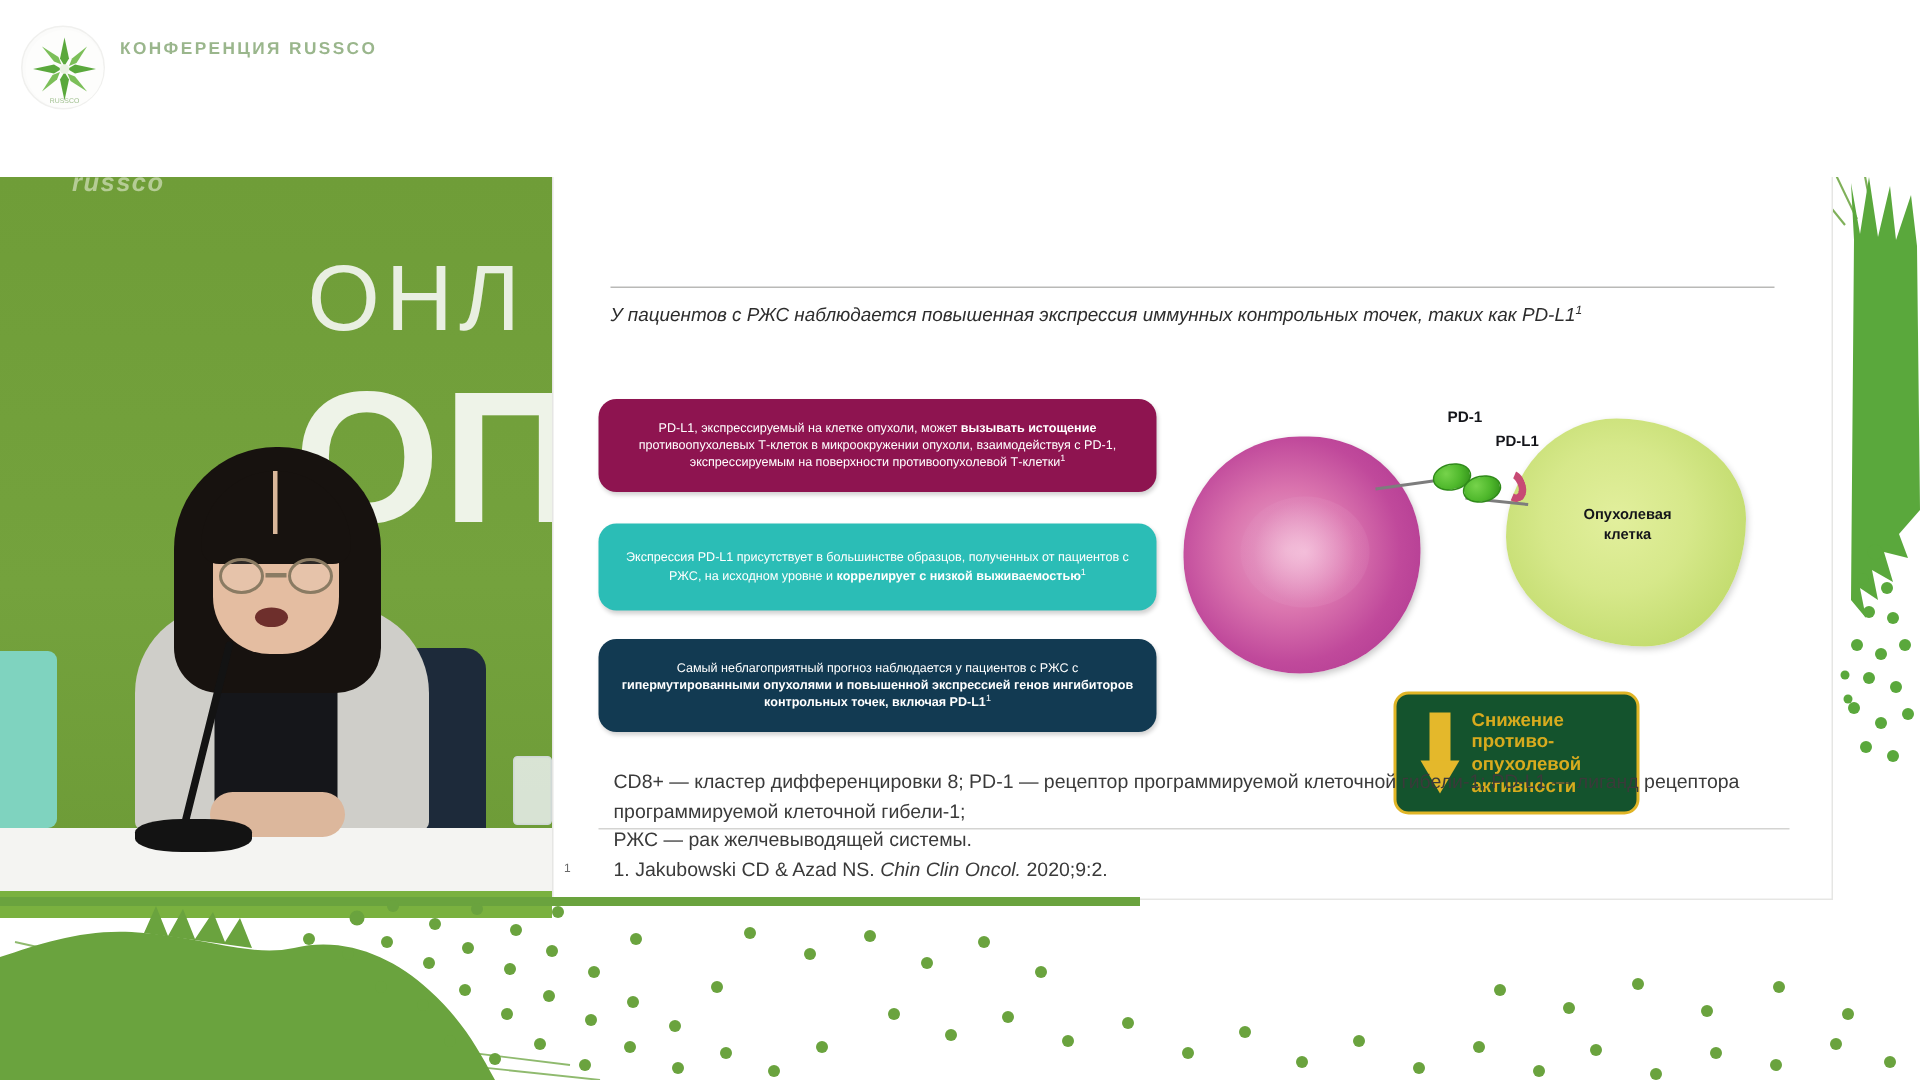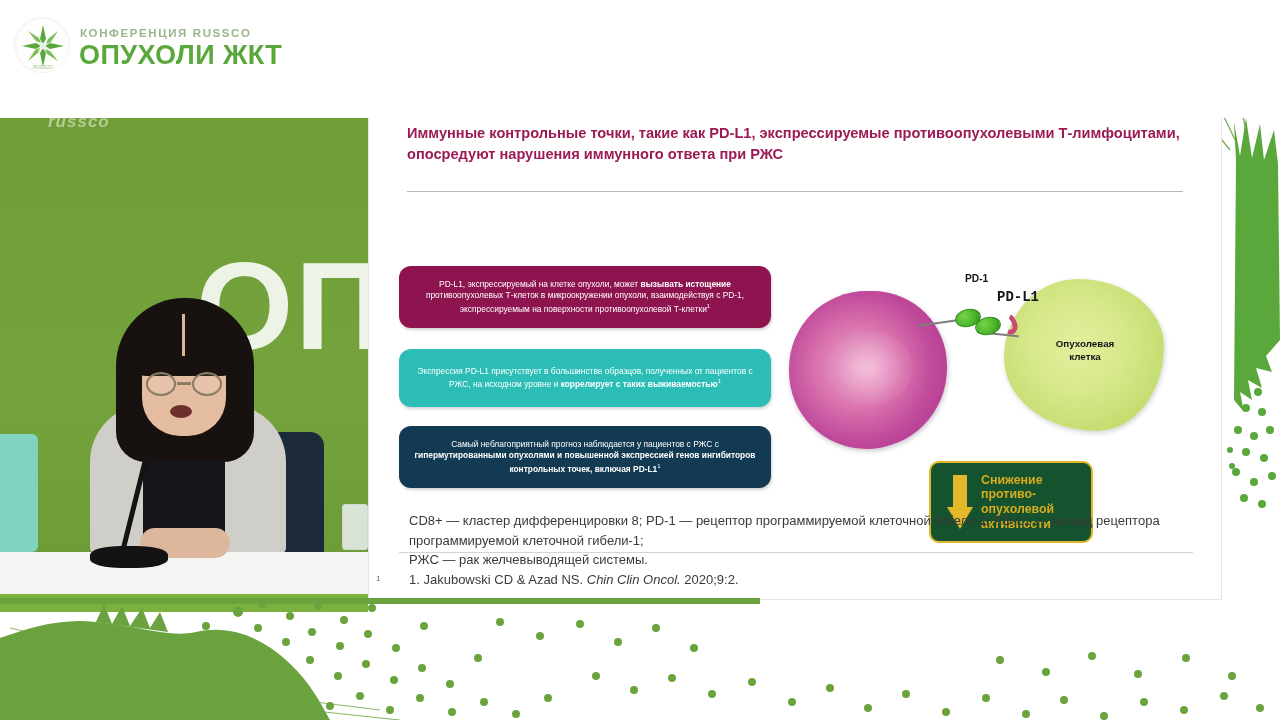--- a/index.html
+++ b/index.html
@@ -272,21 +272,21 @@
     border-top-color: transparent;
     border-radius: 50%;
     transform: rotate(-22deg);
   }
   .lab-pd1 {
     position: absolute; left: 160px; top: 12px;
     font-size: 10.2px; font-weight: 700; color: #14151a; padding-left: 16px;
   }
   .lab-pdl1 {
     position: absolute; left: 208px; top: 28px;
-    font-size: 14px; font-weight: 700; color: #14151a; font-family: Liberation Mono, monospace;
+    font-size: 10px; font-weight: 700; color: #14151a;
   }
 
   .downbox {
     position: absolute; left: 140px; top: 200px;
     width: 164px; height: 82px;
     border: 2.5px solid #e0b526; border-radius: 10px;
     background: #14532d;
     display: flex; align-items: center;
   }
   .down-arrow {
@@ -419,26 +419,26 @@
           <path d="M13 13 L24 20 L26 25 L21 23 Z"></path>
           <path d="M43 43 L32 36 L30 31 L35 33 Z"></path>
           <path d="M43 13 L36 24 L31 26 L33 21 Z"></path>
           <path d="M13 43 L20 32 L25 30 L23 35 Z"></path>
         </g>
         <circle cx="28" cy="28" r="3.2" fill="#e9f2e2"></circle>
         <text x="28" y="50.5" font-size="4.6" fill="#9fbf8e" text-anchor="middle" font-family="Liberation Sans, sans-serif">RUSSCO</text>
       </svg>
     </div>
     <div class="brand-kicker">КОНФЕРЕНЦИЯ RUSSCO</div>
-    <div class="brand-title" style="color: rgb(90, 168, 60);">ОПУХОЛИ ЖКТ</div>
   </div>
 
   <div class="video">
     <div class="v-backdrop"></div>
     <div class="v-banner-russco">russco</div>
+    <div class="v-banner-onl">ОНЛ</div>
     <div class="v-banner-op">ОП</div>
 
     <div class="v-chair"></div>
     <div class="v-body"></div>
     <div class="v-shirt"></div>
     <div class="v-neck"></div>
     <div class="v-hair-back"></div>
     <div class="v-face"></div>
     <div class="v-hair-top"></div>
     <div class="v-part"></div>
@@ -453,28 +453,30 @@
     <div class="v-hands"></div>
     <div class="v-mic-stem"></div>
     <div class="v-mic-base"></div>
     <div class="v-flag"></div>
     <div class="v-glass-cup"></div>
     <div class="v-desk-edge"></div>
   </div>
 
   <div class="slide">
 
-    <div class="slide-title" style="color: rgb(156, 26, 85);">Иммунные контрольные точки, такие как PD-L1, экспрессируемые противоопухолевыми Т-лимфоцитами, опосредуют нарушения иммунного ответа при РЖС</div>
     <div class="slide-rule"></div>
+    <div class="slide-sub">
+      <span>У пациентов с РЖС наблюдается повышенная экспрессия иммунных контрольных точек, таких как PD-L1</span><sup>1</sup>
+    </div>
 
     <div class="msgbox" id="box-magenta" style="background: rgb(142, 20, 80);">
       <p>PD-L1, экспрессируемый на клетке опухоли, может <b>вызывать истощение</b> противоопухолевых Т-клеток в микроокружении опухоли, взаимодействуя с PD-1, экспрессируемым на поверхности противоопухолевой Т-клетки<sup>1</sup></p>
     </div>
     <div class="msgbox" id="box-teal" style="background: rgb(43, 189, 182);">
-      <p>Экспрессия PD-L1 присутствует в большинстве образцов, полученных от пациентов с РЖС, на исходном уровне и <b>коррелирует с таких выживаемостью</b><sup>1</sup></p>
+      <p>Экспрессия PD-L1 присутствует в большинстве образцов, полученных от пациентов с РЖС, на исходном уровне и <b>коррелирует с низкой выживаемостью</b><sup>1</sup></p>
     </div>
     <div class="msgbox" id="box-navy" style="background: rgb(18, 58, 82);">
       <p>Самый неблагоприятный прогноз наблюдается у пациентов с РЖС с <b>гипермутированными опухолями и повышенной экспрессией генов ингибиторов контрольных точек, включая PD-L1</b><sup>1</sup></p>
     </div>
 
     <div class="diagram">
       <div class="tcell">
         <div class="tcell-nuc"></div>
       </div>
 

